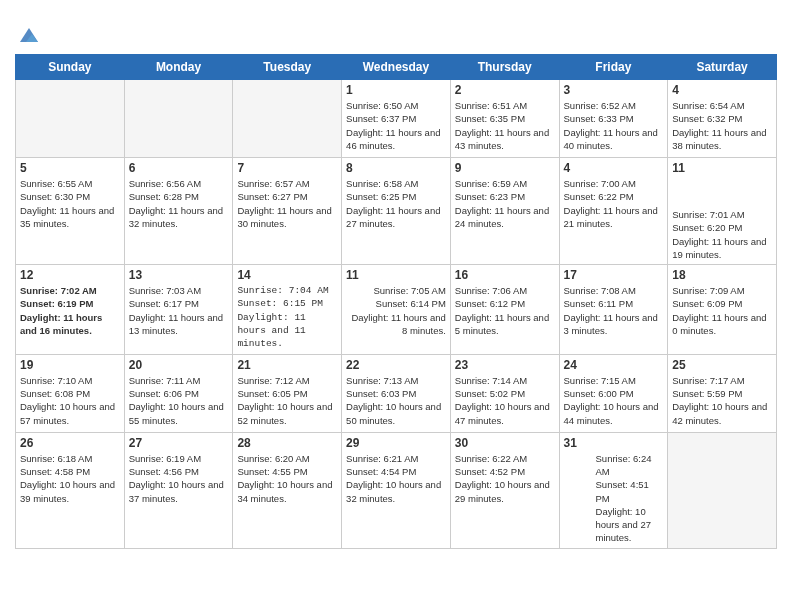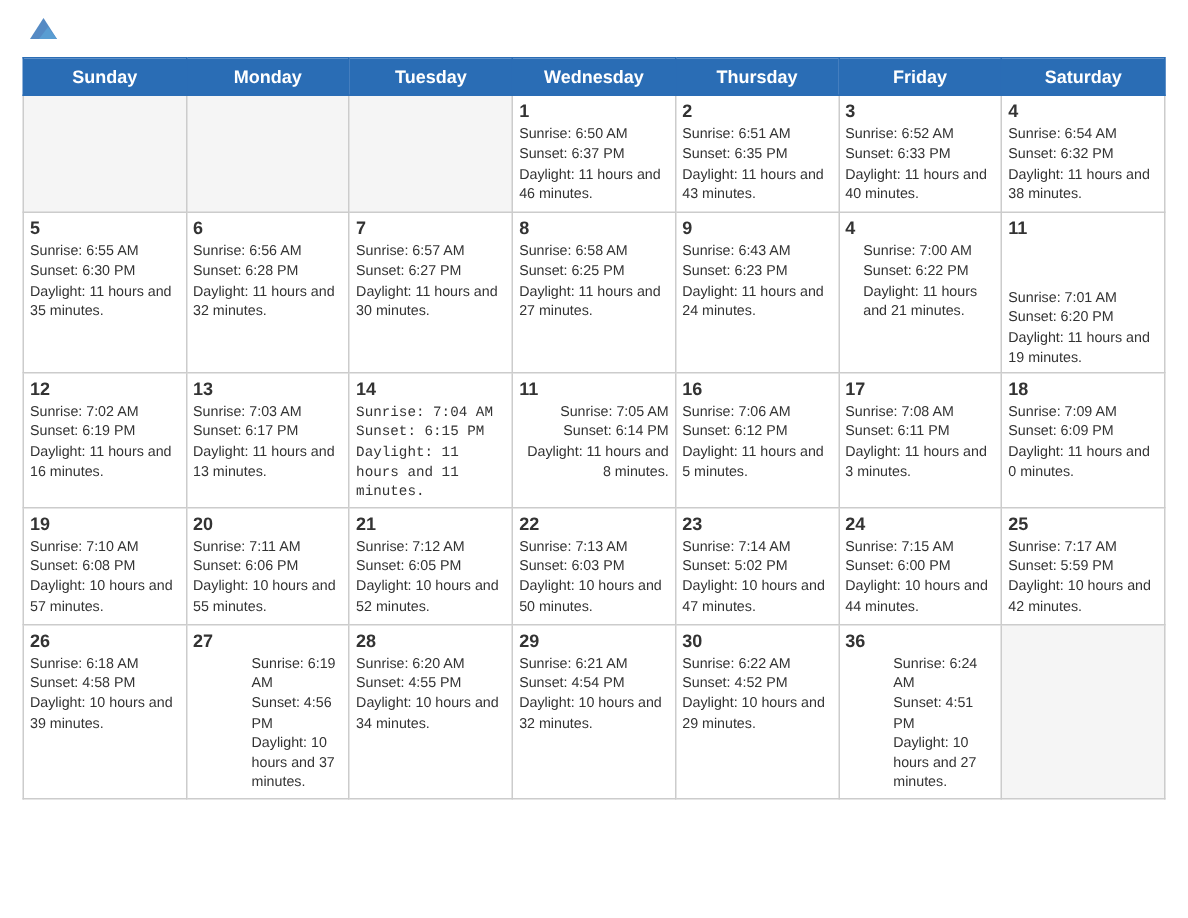--- a/index.html
+++ b/index.html
@@ -1,17 +1,17 @@
 <!DOCTYPE html>
 <html><head>
   <meta charset="utf-8">
   <style>
     * { box-sizing: border-box; margin: 0; padding: 0; }
     body { font-family: Arial, sans-serif; background: #fff; width: 792px; height: 612px; overflow: hidden; }
-    .container { width: 792px; padding: 12px 15px; }
+    .container { width: 792px; padding: 28px 15px; }
     .header { display: flex; justify-content: space-between; align-items: flex-start; margin-bottom: 8px; }
     .logo { display: flex; align-items: center; }
     .logo-text { font-size: 18px; font-weight: bold; line-height: 1.1; }
     .logo-text .general { color: #333; }
     .logo-text .blue { color: #1a5faa; }
     .title-block { text-align: right; }
     .month-title { font-size: 32px; color: #333; font-weight: normal; }
     .location { font-size: 14px; color: #555; }
     table { width: 100%; border-collapse: collapse; table-layout: fixed; }
     th { background-color: #2a6db5; color: white; text-align: center; padding: 5px 2px; font-size: 12px; font-weight: bold; border: 1px solid #2a6db5; }
@@ -106,41 +106,41 @@
 Daylight: 11 hours and 30 minutes.</div>
           </td>
           <td>
             <div class="day-num">8</div>
             <div class="day-info" style="white-space: pre-line;">Sunrise: 6:58 AM
 Sunset: 6:25 PM
 Daylight: 11 hours and 27 minutes.</div>
           </td>
           <td>
             <div class="day-num">9</div>
-            <div class="day-info" style="white-space: pre-line;">Sunrise: 6:43 AM
+            <div class="day-info" style="white-space: pre-line;">Sunrise: 6:59 AM
 Sunset: 6:23 PM
 Daylight: 11 hours and 24 minutes.</div>
           </td>
           <td>
             <div class="day-num">4</div>
-            <div class="day-info" style="white-space: pre-line; margin-left: 12px;">Sunrise: 7:00 AM
+            <div class="day-info" style="white-space: pre-line;">Sunrise: 7:00 AM
 Sunset: 6:22 PM
 Daylight: 11 hours and 21 minutes.</div>
           </td>
           <td>
             <div class="day-num">11</div>
             <div class="day-info" style="white-space: pre-line; margin-top: 33px;">Sunrise: 7:01 AM
 Sunset: 6:20 PM
 Daylight: 11 hours and 19 minutes.</div>
           </td>
         </tr>
         <tr>
           <td>
             <div class="day-num">12</div>
-            <div class="day-info" style="white-space: pre-line;">Sunrise: 7:02 AM
+            <div class="day-info" style="white-space: pre-line; font-weight: bold;">Sunrise: 7:02 AM
 Sunset: 6:19 PM
 Daylight: 11 hours and 16 minutes.</div>
           </td>
           <td>
             <div class="day-num">13</div>
             <div class="day-info" style="white-space: pre-line;">Sunrise: 7:03 AM
 Sunset: 6:17 PM
 Daylight: 11 hours and 13 minutes.</div>
           </td>
           <td>
@@ -220,21 +220,21 @@
         </tr>
         <tr>
           <td>
             <div class="day-num">26</div>
             <div class="day-info" style="white-space: pre-line;">Sunrise: 6:18 AM
 Sunset: 4:58 PM
 Daylight: 10 hours and 39 minutes.</div>
           </td>
           <td>
             <div class="day-num">27</div>
-            <div class="day-info" style="white-space: pre-line; margin-left: 39px;">Sunrise: 6:19 AM
+            <div class="day-info" style="white-space: pre-line;">Sunrise: 6:19 AM
 Sunset: 4:56 PM
 Daylight: 10 hours and 37 minutes.</div>
           </td>
           <td>
             <div class="day-num">28</div>
             <div class="day-info" style="white-space: pre-line;">Sunrise: 6:20 AM
 Sunset: 4:55 PM
 Daylight: 10 hours and 34 minutes.</div>
           </td>
           <td>
@@ -243,21 +243,21 @@
 Sunset: 4:54 PM
 Daylight: 10 hours and 32 minutes.</div>
           </td>
           <td>
             <div class="day-num">30</div>
             <div class="day-info" style="white-space: pre-line;">Sunrise: 6:22 AM
 Sunset: 4:52 PM
 Daylight: 10 hours and 29 minutes.</div>
           </td>
           <td>
-            <div class="day-num">36</div>
+            <div class="day-num">31</div>
             <div class="day-info" style="white-space: pre-line; margin-left: 32px;">Sunrise: 6:24 AM
 Sunset: 4:51 PM
 Daylight: 10 hours and 27 minutes.</div>
           </td>
           <td class="empty"></td>
         </tr>
       </tbody>
   </table>
 </div>
 

